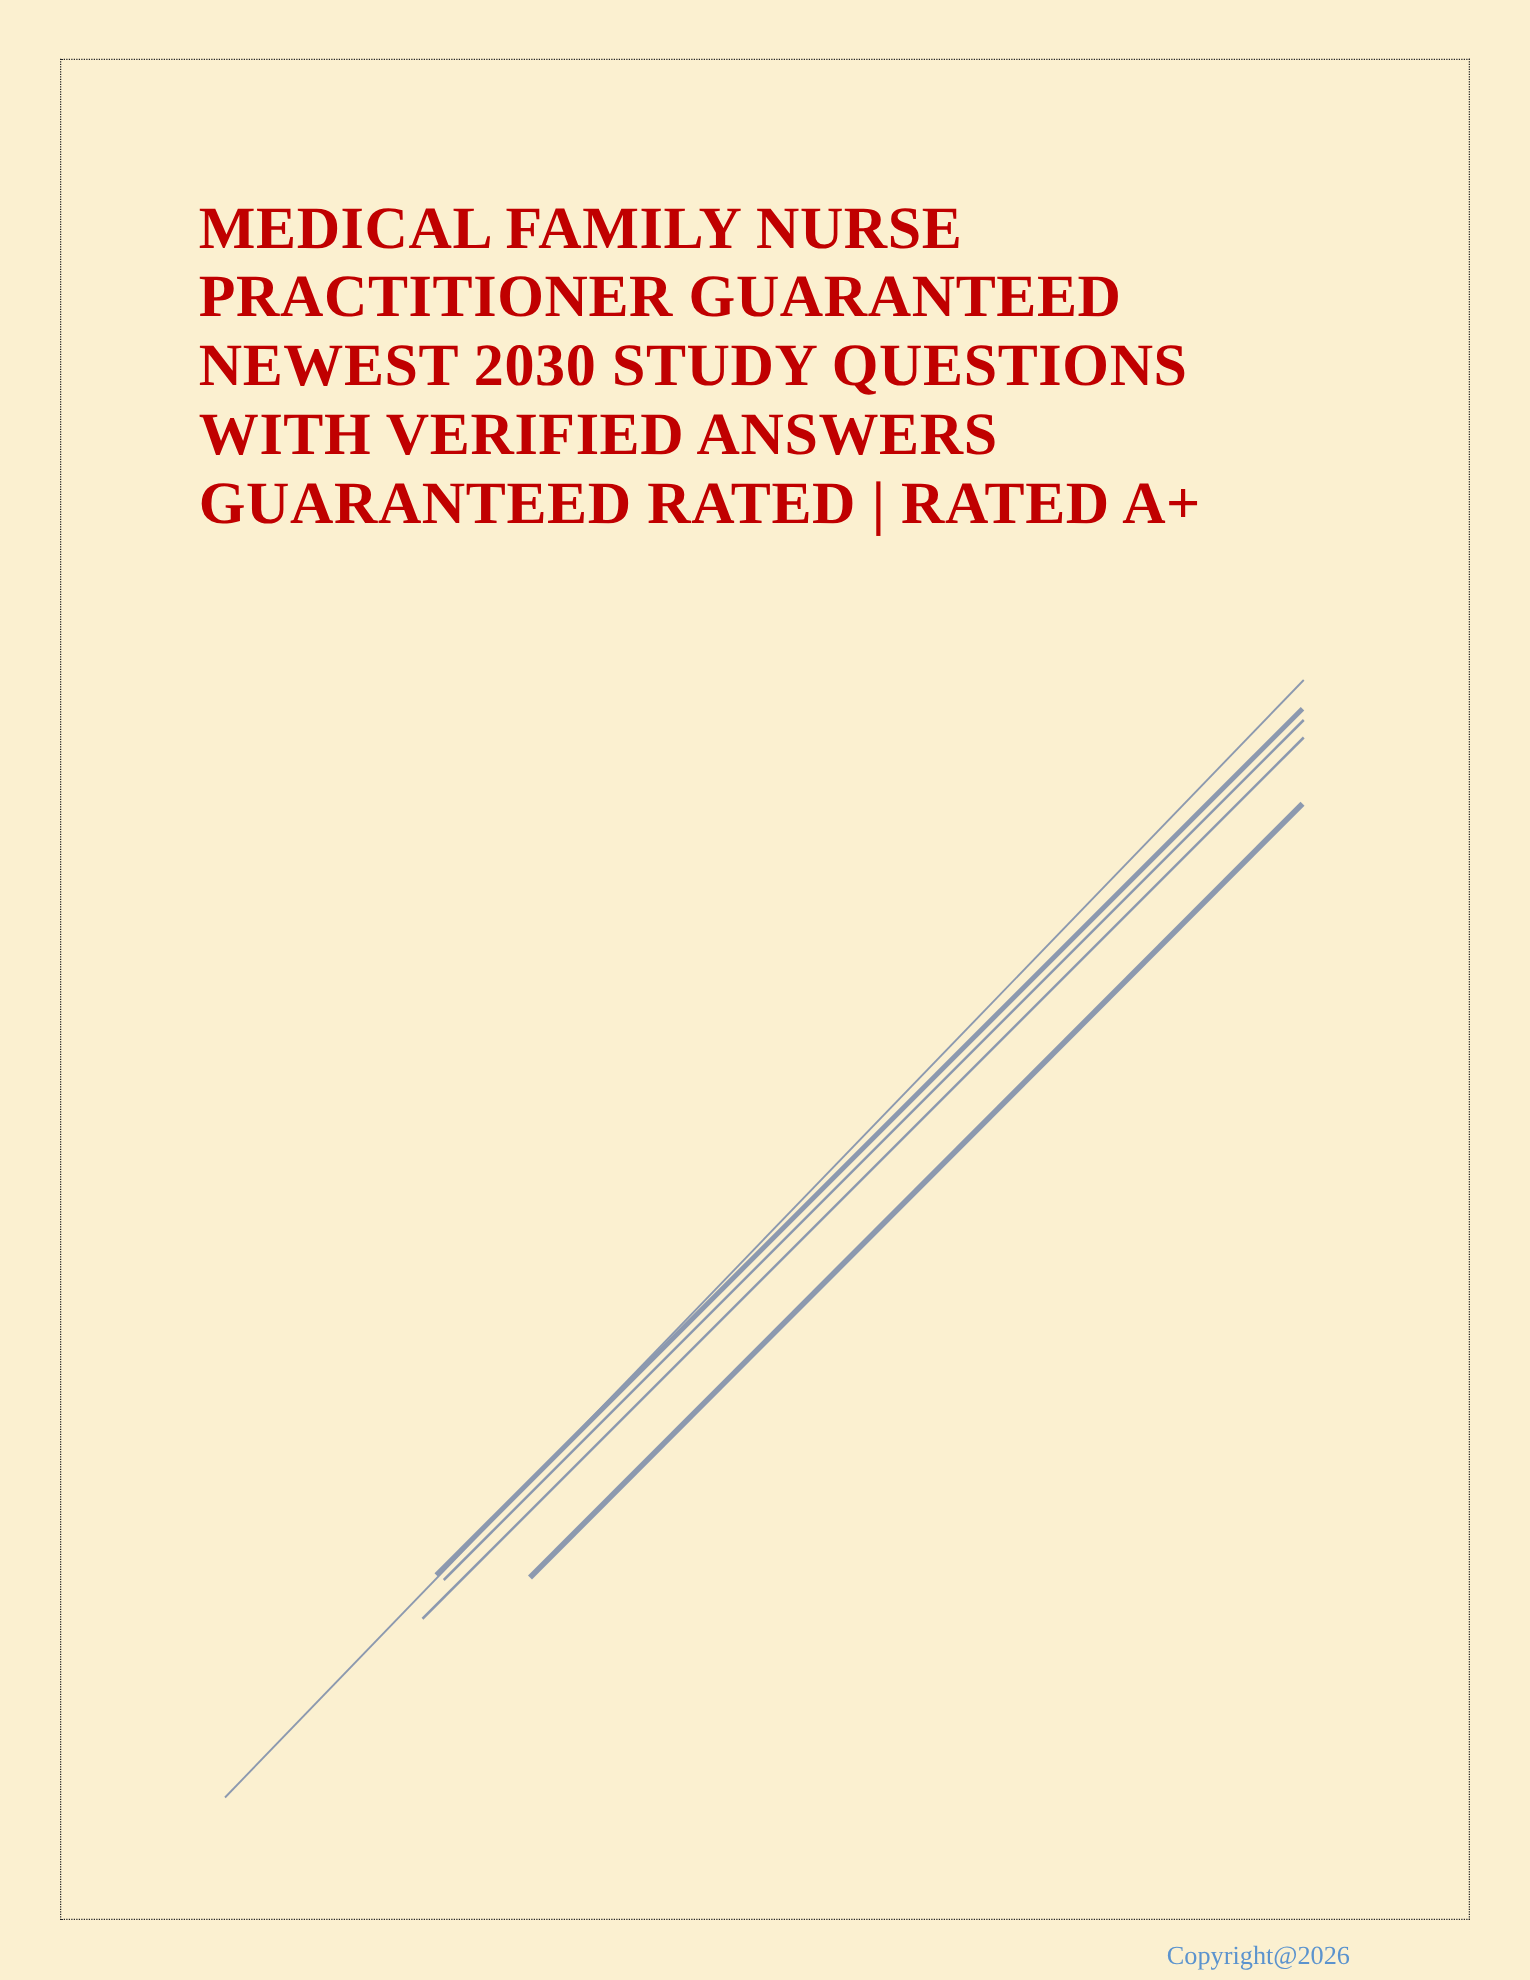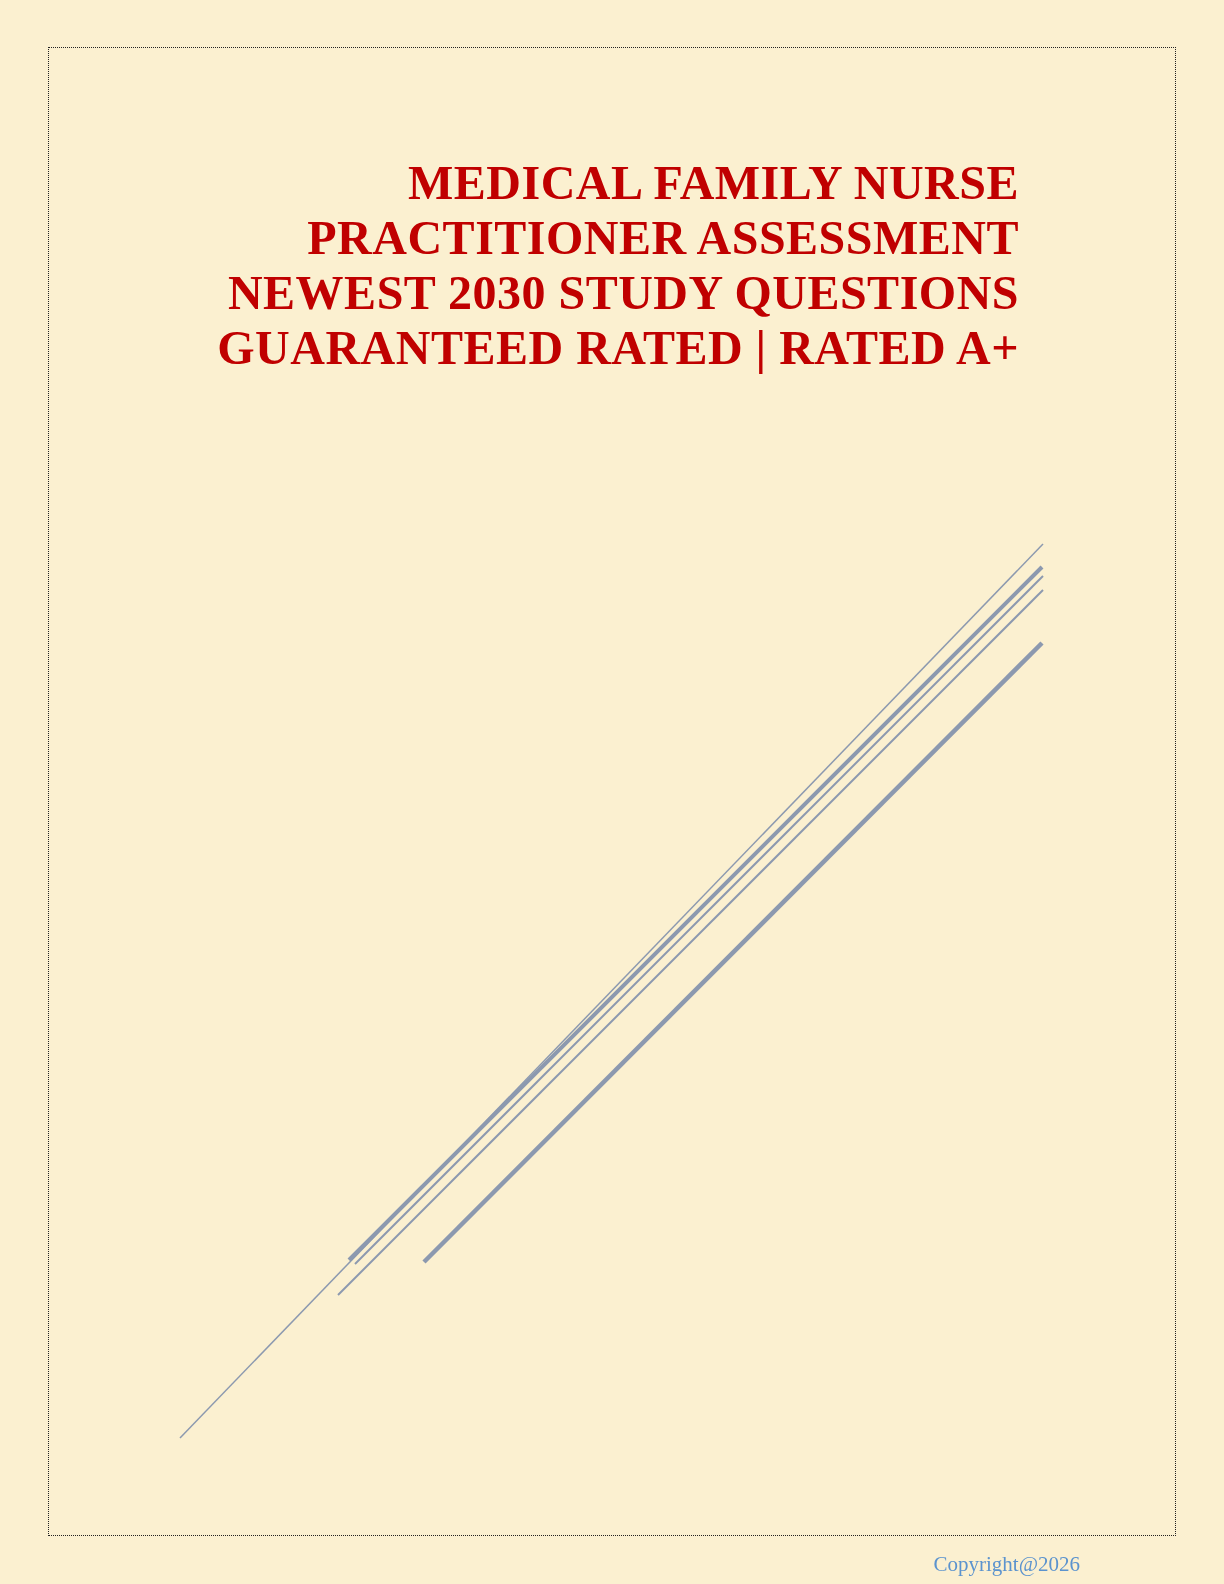--- a/index.html
+++ b/index.html
@@ -37,21 +37,20 @@
     position: absolute;
     left: 159px;
     top: 155px;
     width: 860px;
     color: var(--title);
     font-family: "Liberation Serif", serif;
     font-weight: bold;
     font-size: 48px;
     line-height: 55px;
     letter-spacing: 0.5px;
-    text-align: right;
   }
   .decor-lines {
     position: absolute;
     left: 0; top: 0;
     width: 1224px;
     height: 1584px;
     pointer-events: none;
   }
   .copyright {
     position: absolute;
@@ -74,20 +73,21 @@
   <svg class="decor-lines" viewBox="0 0 1224 1584" xmlns="http://www.w3.org/2000/svg">
       <line x1="180" y1="1438" x2="1043" y2="544" stroke="#8C99AF" stroke-width="1.5"></line>
       <line x1="349" y1="1260" x2="1042" y2="567" stroke="#8C99AF" stroke-width="4"></line>
       <line x1="355" y1="1264" x2="1043" y2="576" stroke="#8C99AF" stroke-width="2"></line>
       <line x1="338" y1="1295" x2="1043" y2="590" stroke="#8C99AF" stroke-width="2"></line>
       <line x1="424" y1="1262" x2="1042" y2="643" stroke="#8C99AF" stroke-width="4.5"></line>
     </svg>
 
   <div class="doc-title">
     <div>MEDICAL FAMILY NURSE</div>
-    <div>PRACTITIONER ASSESSMENT</div>
+    <div>PRACTITIONER GUARANTEED</div>
     <div>NEWEST 2030 STUDY QUESTIONS</div>
+    <div>WITH VERIFIED ANSWERS</div>
     <div>GUARANTEED RATED | RATED A+</div>
   </div>
 
   <div class="copyright">Copyright@2026</div>
 
 </div>
 
 </body></html>

